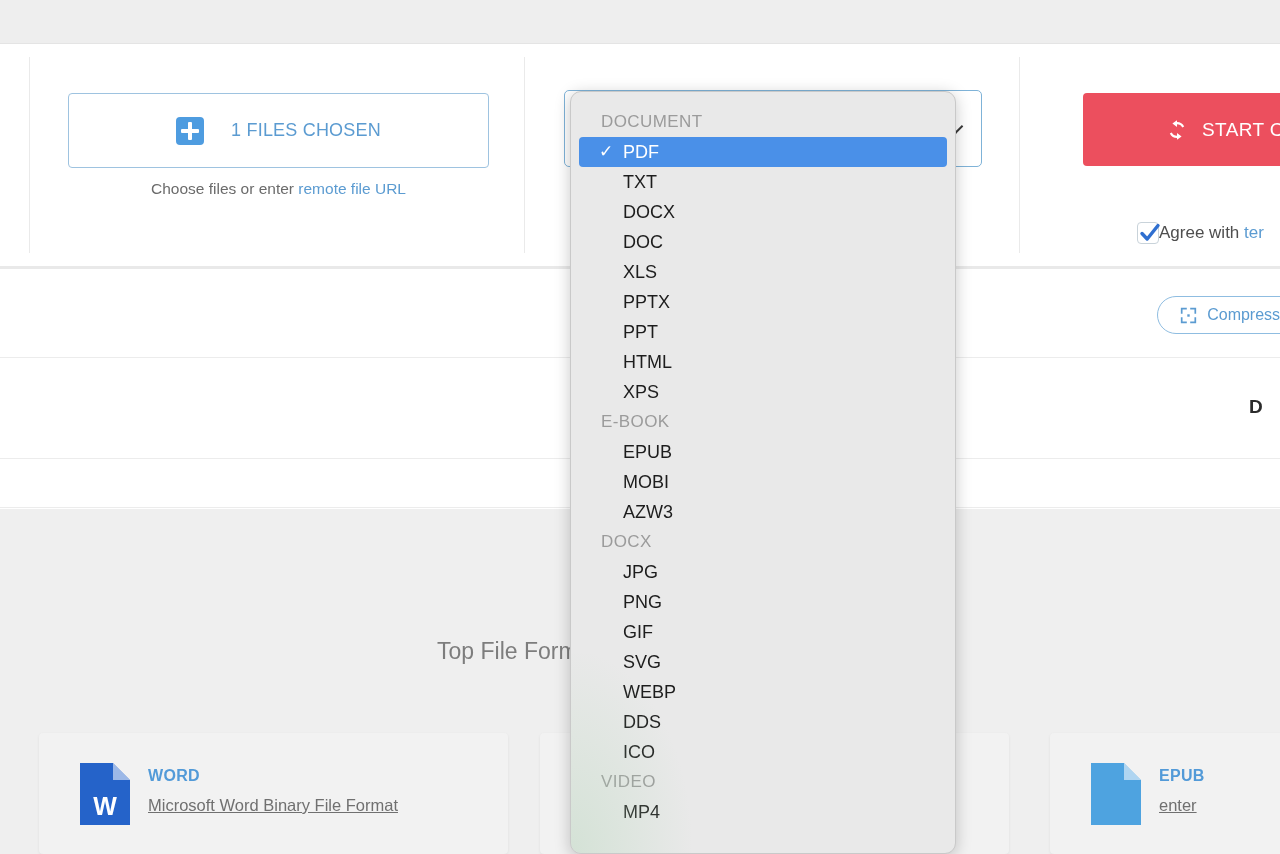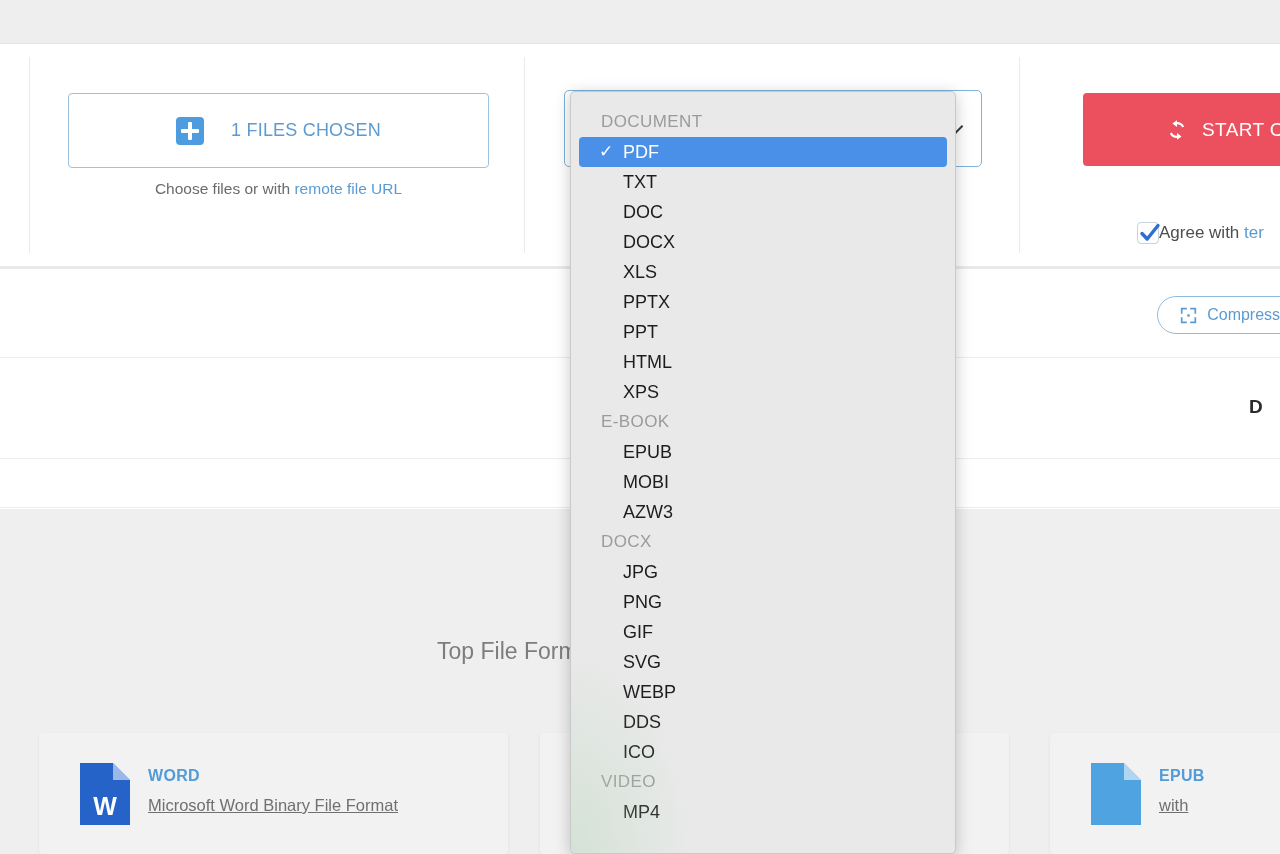--- a/index.html
+++ b/index.html
@@ -266,21 +266,21 @@
   }
 
   
   .dropdown {
     position: absolute;
     left: 570px; top: 91px;
     width: 386px;
     height: 763px;
     background: #e9e9e9;
     border: 1px solid #c9c9c9;
-    border-radius: 5px;
+    border-radius: 11px;
     box-shadow: 0 3px 16px rgba(0,0,0,0.22);
     overflow: hidden;
     z-index: 50;
   }
   .dd-inner {
     position: relative;
     padding-top: 15px;
   }
   .dd-group-label {
     height: 30px;
@@ -355,21 +355,21 @@
     <div class="panel-col-divider divider-a"></div>
     <div class="panel-col-divider divider-b"></div>
     <div class="panel-col-divider divider-c"></div>
 
     <div class="choose-box">
       <span class="plus-badge"></span>
       <span class="choose-label">1 FILES CHOSEN</span>
     </div>
 
     <div class="choose-sub">
-      <span>Choose files or with </span><a href="#">remote file URL</a>
+      <span>Choose files or enter </span><a href="#">remote file URL</a>
     </div>
 
     <div class="format-select">
       <span class="select-chevron"></span>
     </div>
 
     <button class="start-btn">
       <svg class="refresh-icon" viewBox="0 0 24 24">
         <path fill="#ffffff" d="M12 4a8 8 0 0 1 7.2 4.5l-2 .9A5.8 5.8 0 0 0 12 6.2V9L7.4 5.6 12 2.2V4z"></path>
         <path fill="#ffffff" d="M12 20a8 8 0 0 1-7.2-4.5l2-.9A5.8 5.8 0 0 0 12 17.8V15l4.6 3.4L12 21.8V20z"></path>
@@ -425,32 +425,32 @@
   <div class="fmt-card card-mid"></div>
 
   <div class="fmt-card card-epub">
     <div class="fmt-inner">
       <svg class="doc-icon" viewBox="0 0 50 62">
         <path fill="#4ea3e0" d="M0 0h33l17 17v45H0z"></path>
         <path fill="#ffffff" fill-opacity="0.55" d="M33 0l17 17H33z"></path>
       </svg>
       <div class="fmt-texts">
         <div class="fmt-name">EPUB</div>
-        <div class="fmt-desc">with</div>
+        <div class="fmt-desc">enter</div>
       </div>
     </div>
   </div>
 
   <div class="dropdown">
     <div class="dd-inner" id="dd-inner">
         <div class="dd-group-label">DOCUMENT</div>
         <div class="dd-item selected"><span class="dd-check">✓</span><span>PDF</span></div>
         <div class="dd-item"><span>TXT</span></div>
+        <div class="dd-item"><span>DOCX</span></div>
         <div class="dd-item"><span>DOC</span></div>
-        <div class="dd-item"><span>DOCX</span></div>
         <div class="dd-item"><span>XLS</span></div>
         <div class="dd-item"><span>PPTX</span></div>
         <div class="dd-item"><span>PPT</span></div>
         <div class="dd-item"><span>HTML</span></div>
         <div class="dd-item"><span>XPS</span></div>
         <div class="dd-group-label">E-BOOK</div>
         <div class="dd-item"><span>EPUB</span></div>
         <div class="dd-item"><span>MOBI</span></div>
         <div class="dd-item"><span>AZW3</span></div>
         <div class="dd-group-label">DOCX</div>

